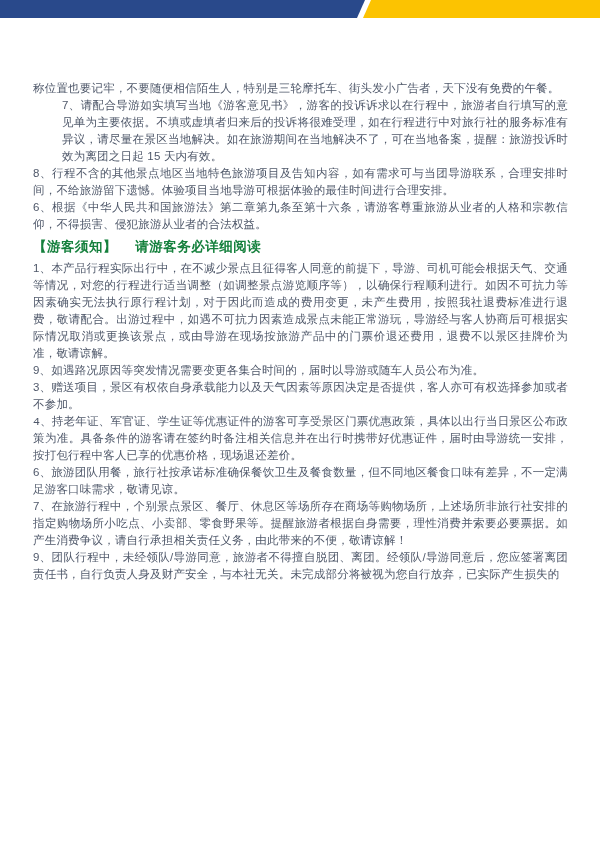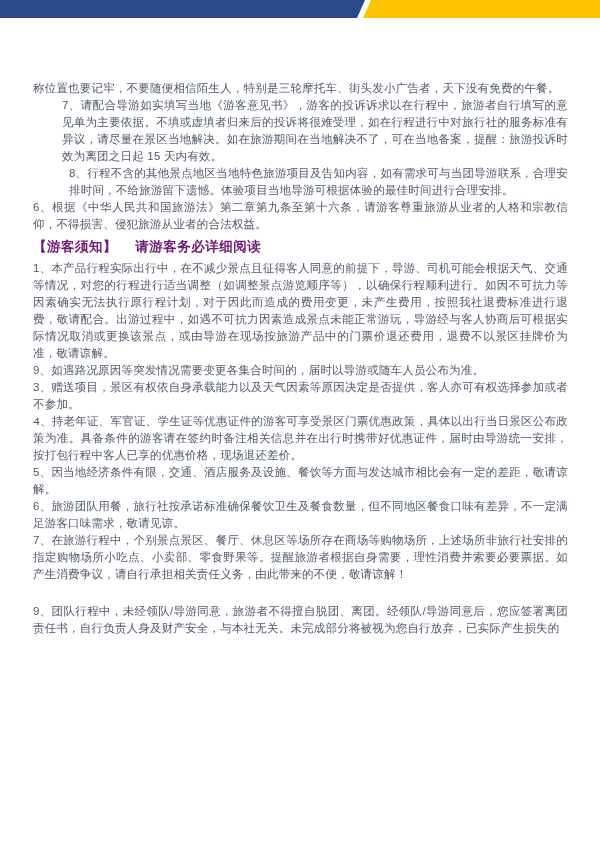--- a/index.html
+++ b/index.html
@@ -66,31 +66,30 @@
 
   <div class="band">
     <div class="band-blue" style="background: rgb(41, 73, 139);"></div>
     <div class="band-yellow" style="background: rgb(252, 195, 1);"></div>
   </div>
 
   <div class="content">
     <div>
         <p class="body-p" style="color: rgb(79, 88, 106);">称位置也要记牢，不要随便相信陌生人，特别是三轮摩托车、街头发小广告者，天下没有免费的午餐。</p>
         <p class="body-p" style="color: rgb(79, 88, 106); margin-left: 29px;">7、请配合导游如实填写当地《游客意见书》，游客的投诉诉求以在行程中，旅游者自行填写的意见单为主要依据。不填或虚填者归来后的投诉将很难受理，如在行程进行中对旅行社的服务标准有异议，请尽量在景区当地解决。如在旅游期间在当地解决不了，可在当地备案，提醒：旅游投诉时效为离团之日起 15 天内有效。</p>
-        <p class="body-p" style="color: rgb(79, 88, 106); margin-left: 36px;">8、行程不含的其他景点地区当地特色旅游项目及告知内容，如有需求可与当团导游联系，合理安排时间，不给旅游留下遗憾。体验项目当地导游可根据体验的最佳时间进行合理安排。</p>
+        <p class="body-p" style="color: rgb(79, 88, 106);">8、行程不含的其他景点地区当地特色旅游项目及告知内容，如有需求可与当团导游联系，合理安排时间，不给旅游留下遗憾。体验项目当地导游可根据体验的最佳时间进行合理安排。</p>
         <p class="body-p" style="color: rgb(79, 88, 106);">6、根据《中华人民共和国旅游法》第二章第九条至第十六条，请游客尊重旅游从业者的人格和宗教信仰，不得损害、侵犯旅游从业者的合法权益。</p>
       </div>
 
-    <p class="notice-heading" style="color: #701a75;">【游客须知】　 请游客务必详细阅读</p>
+    <p class="notice-heading" style="color: #15803d;">【游客须知】　 请游客务必详细阅读</p>
 
     <div>
         <p class="body-p" style="color: rgb(79, 88, 106);">1、本产品行程实际出行中，在不减少景点且征得客人同意的前提下，导游、司机可能会根据天气、交通等情况，对您的行程进行适当调整（如调整景点游览顺序等），以确保行程顺利进行。如因不可抗力等因素确实无法执行原行程计划，对于因此而造成的费用变更，未产生费用，按照我社退费标准进行退费，敬请配合。出游过程中，如遇不可抗力因素造成景点未能正常游玩，导游经与客人协商后可根据实际情况取消或更换该景点，或由导游在现场按旅游产品中的门票价退还费用，退费不以景区挂牌价为准，敬请谅解。</p>
         <p class="body-p" style="color: rgb(79, 88, 106);">9、如遇路况原因等突发情况需要变更各集合时间的，届时以导游或随车人员公布为准。</p>
         <p class="body-p" style="color: rgb(79, 88, 106);">3、赠送项目，景区有权依自身承载能力以及天气因素等原因决定是否提供，客人亦可有权选择参加或者不参加。</p>
         <p class="body-p" style="color: rgb(79, 88, 106); font-family: Liberation Mono, monospace;">4、持老年证、军官证、学生证等优惠证件的游客可享受景区门票优惠政策，具体以出行当日景区公布政策为准。具备条件的游客请在签约时备注相关信息并在出行时携带好优惠证件，届时由导游统一安排，按打包行程中客人已享的优惠价格，现场退还差价。</p>
-        <p class="body-p" style="color: rgb(79, 88, 106);">5、因当地经济条件有限，交通、酒店服务及设施、餐饮等方面与发达城市相比会有一定的差距，敬请谅解。</p>
         <p class="body-p" style="color: rgb(79, 88, 106);">6、旅游团队用餐，旅行社按承诺标准确保餐饮卫生及餐食数量，但不同地区餐食口味有差异，不一定满足游客口味需求，敬请见谅。</p>
         <p class="body-p" style="color: rgb(79, 88, 106);">7、在旅游行程中，个别景点景区、餐厅、休息区等场所存在商场等购物场所，上述场所非旅行社安排的指定购物场所小吃点、小卖部、零食野果等。提醒旅游者根据自身需要，理性消费并索要必要票据。如产生消费争议，请自行承担相关责任义务，由此带来的不便，敬请谅解！</p>
-        <p class="body-p" style="color: rgb(79, 88, 106); margin-top: 20px;">9、团队行程中，未经领队/导游同意，旅游者不得擅自脱团、离团。经领队/导游同意后，您应签署离团责任书，自行负责人身及财产安全，与本社无关。未完成部分将被视为您自行放弃，已实际产生损失的</p>
+        <p class="body-p" style="color: rgb(79, 88, 106);">9、团队行程中，未经领队/导游同意，旅游者不得擅自脱团、离团。经领队/导游同意后，您应签署离团责任书，自行负责人身及财产安全，与本社无关。未完成部分将被视为您自行放弃，已实际产生损失的</p>
       </div>
   </div>
 
 </div>
 
 </body></html>

